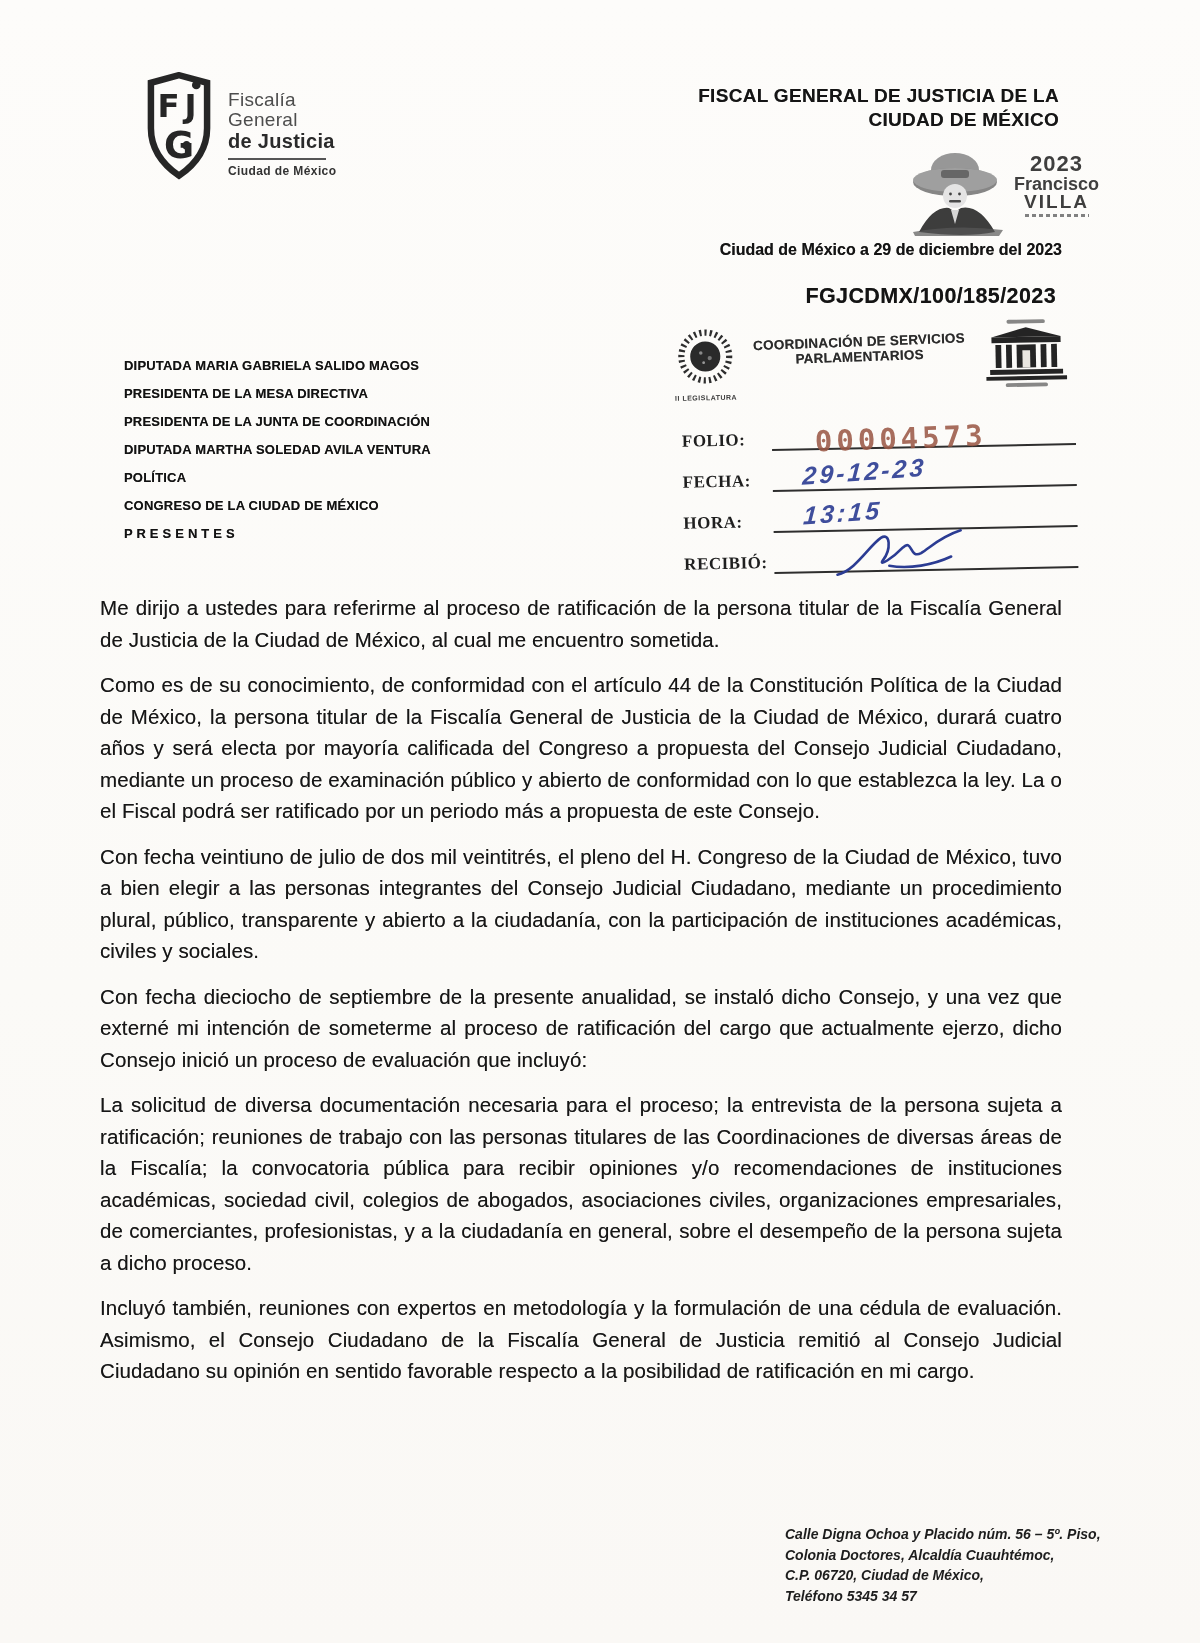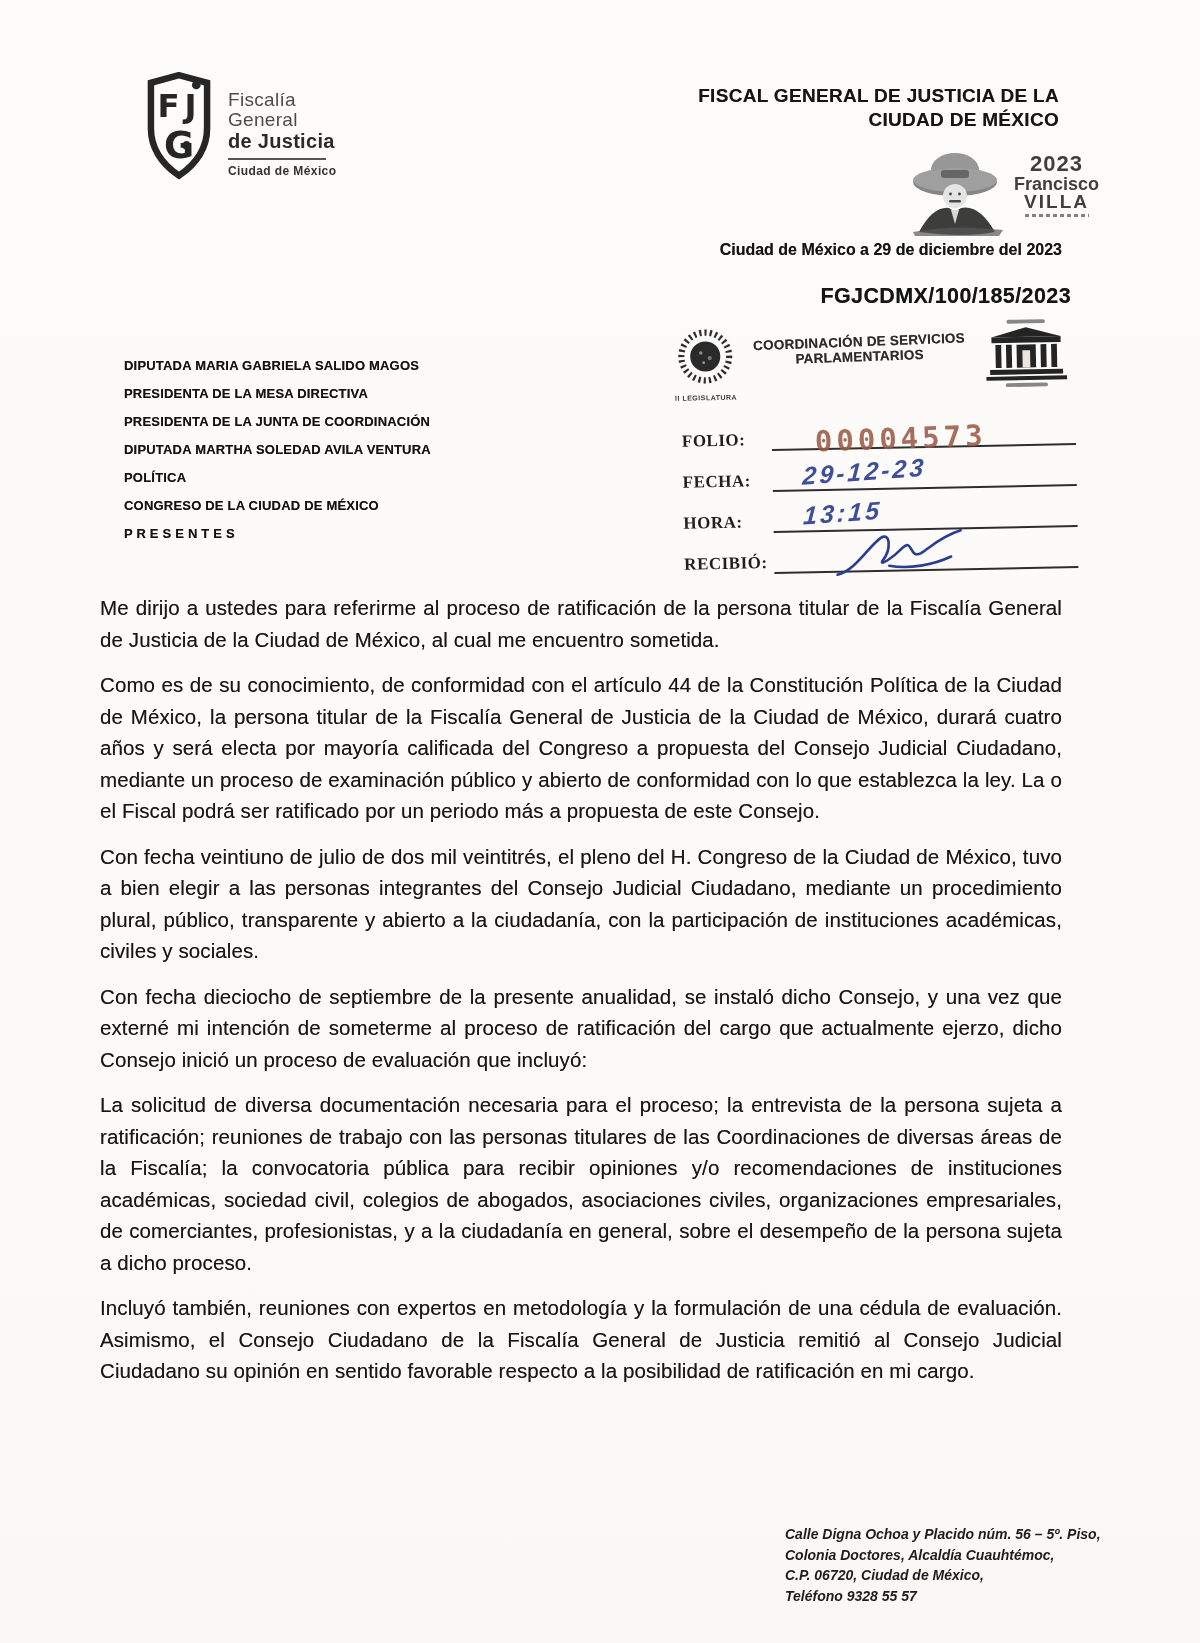--- a/index.html
+++ b/index.html
@@ -24,21 +24,21 @@
   .villa{position:absolute; left:905px; top:140px; display:flex; align-items:center; gap:4px;
          filter:grayscale(1); opacity:.92;justify-content:flex-end;}
   .villa-text{text-align:center; color:#2f2f2f; margin-top:-6px;}
   .vy{font-size:22px; font-weight:bold; line-height:20px; letter-spacing:1px;}
   .vn1{font-size:18px; font-weight:bold; line-height:17px; margin-top:2px;}
   .vn2{font-size:19px; font-weight:bold; line-height:18px; letter-spacing:2px;}
   .vr{width:64px;height:3px;margin:3px auto 0;background:repeating-linear-gradient(90deg,#777 0 4px,transparent 4px 7px);}
   
   .dateline{position:absolute; top:241px; right:138px; font-weight:bold; font-size:16px;
             color:#141414; text-shadow:0 0 .5px rgba(0,0,0,.55);}
-  .refline{position:absolute; top:284px; right:129px; font-weight:bold; font-size:21.5px;
+  .refline{position:absolute; top:284px; right:144px; font-weight:bold; font-size:21.5px;
            letter-spacing:.4px; color:#141414; text-shadow:0 0 .5px rgba(0,0,0,.55);}
   
   .recipients{position:absolute; left:124px; top:352px; font-weight:bold; font-size:13px;
               line-height:28px; color:#121212; letter-spacing:.2px;
               text-shadow:0 0 .5px rgba(0,0,0,.55);}
   
   .stamp{position:absolute; left:672px; top:318px; width:404px; transform:rotate(-1.1deg); color:#242424;}
   .stamp-head{display:flex; align-items:flex-start; gap:8px;}
   .seal-wrap{width:70px; text-align:center; padding-top:6px;}
   .seal-cap{font-size:7px; font-weight:bold; letter-spacing:.5px; color:#3a3a3a; margin-top:1px;}
@@ -196,16 +196,16 @@
     <p>Con fecha veintiuno de julio de dos mil veintitrés, el pleno del H. Congreso de la Ciudad de México, tuvo a bien elegir a las personas integrantes del Consejo Judicial Ciudadano, mediante un procedimiento plural, público, transparente y abierto a la ciudadanía, con la participación de instituciones académicas, civiles y sociales.</p>
     <p>Con fecha dieciocho de septiembre de la presente anualidad, se instaló dicho Consejo, y una vez que externé mi intención de someterme al proceso de ratificación del cargo que actualmente ejerzo, dicho Consejo inició un proceso de evaluación que incluyó:</p>
     <p>La solicitud de diversa documentación necesaria para el proceso; la entrevista de la persona sujeta a ratificación; reuniones de trabajo con las personas titulares de las Coordinaciones de diversas áreas de la Fiscalía; la convocatoria pública para recibir opiniones y/o recomendaciones de instituciones académicas, sociedad civil, colegios de abogados, asociaciones civiles, organizaciones empresariales, de comerciantes, profesionistas, y a la ciudadanía en general, sobre el desempeño de la persona sujeta a dicho proceso.</p>
     <p>Incluyó también, reuniones con expertos en metodología y la formulación de una cédula de evaluación. Asimismo, el Consejo Ciudadano de la Fiscalía General de Justicia remitió al Consejo Judicial Ciudadano su opinión en sentido favorable respecto a la posibilidad de ratificación en mi cargo.</p>
   </div>
 
   <div class="footer">
     <div>Calle Digna Ochoa y Placido núm. 56 – 5º. Piso,</div>
     <div>Colonia Doctores, Alcaldía Cuauhtémoc,</div>
     <div>C.P. 06720, Ciudad de México,</div>
-    <div>Teléfono 9328 55 57</div>
+    <div>Teléfono 5345 34 57</div>
   </div>
 
 </div>
 
 </body></html>

